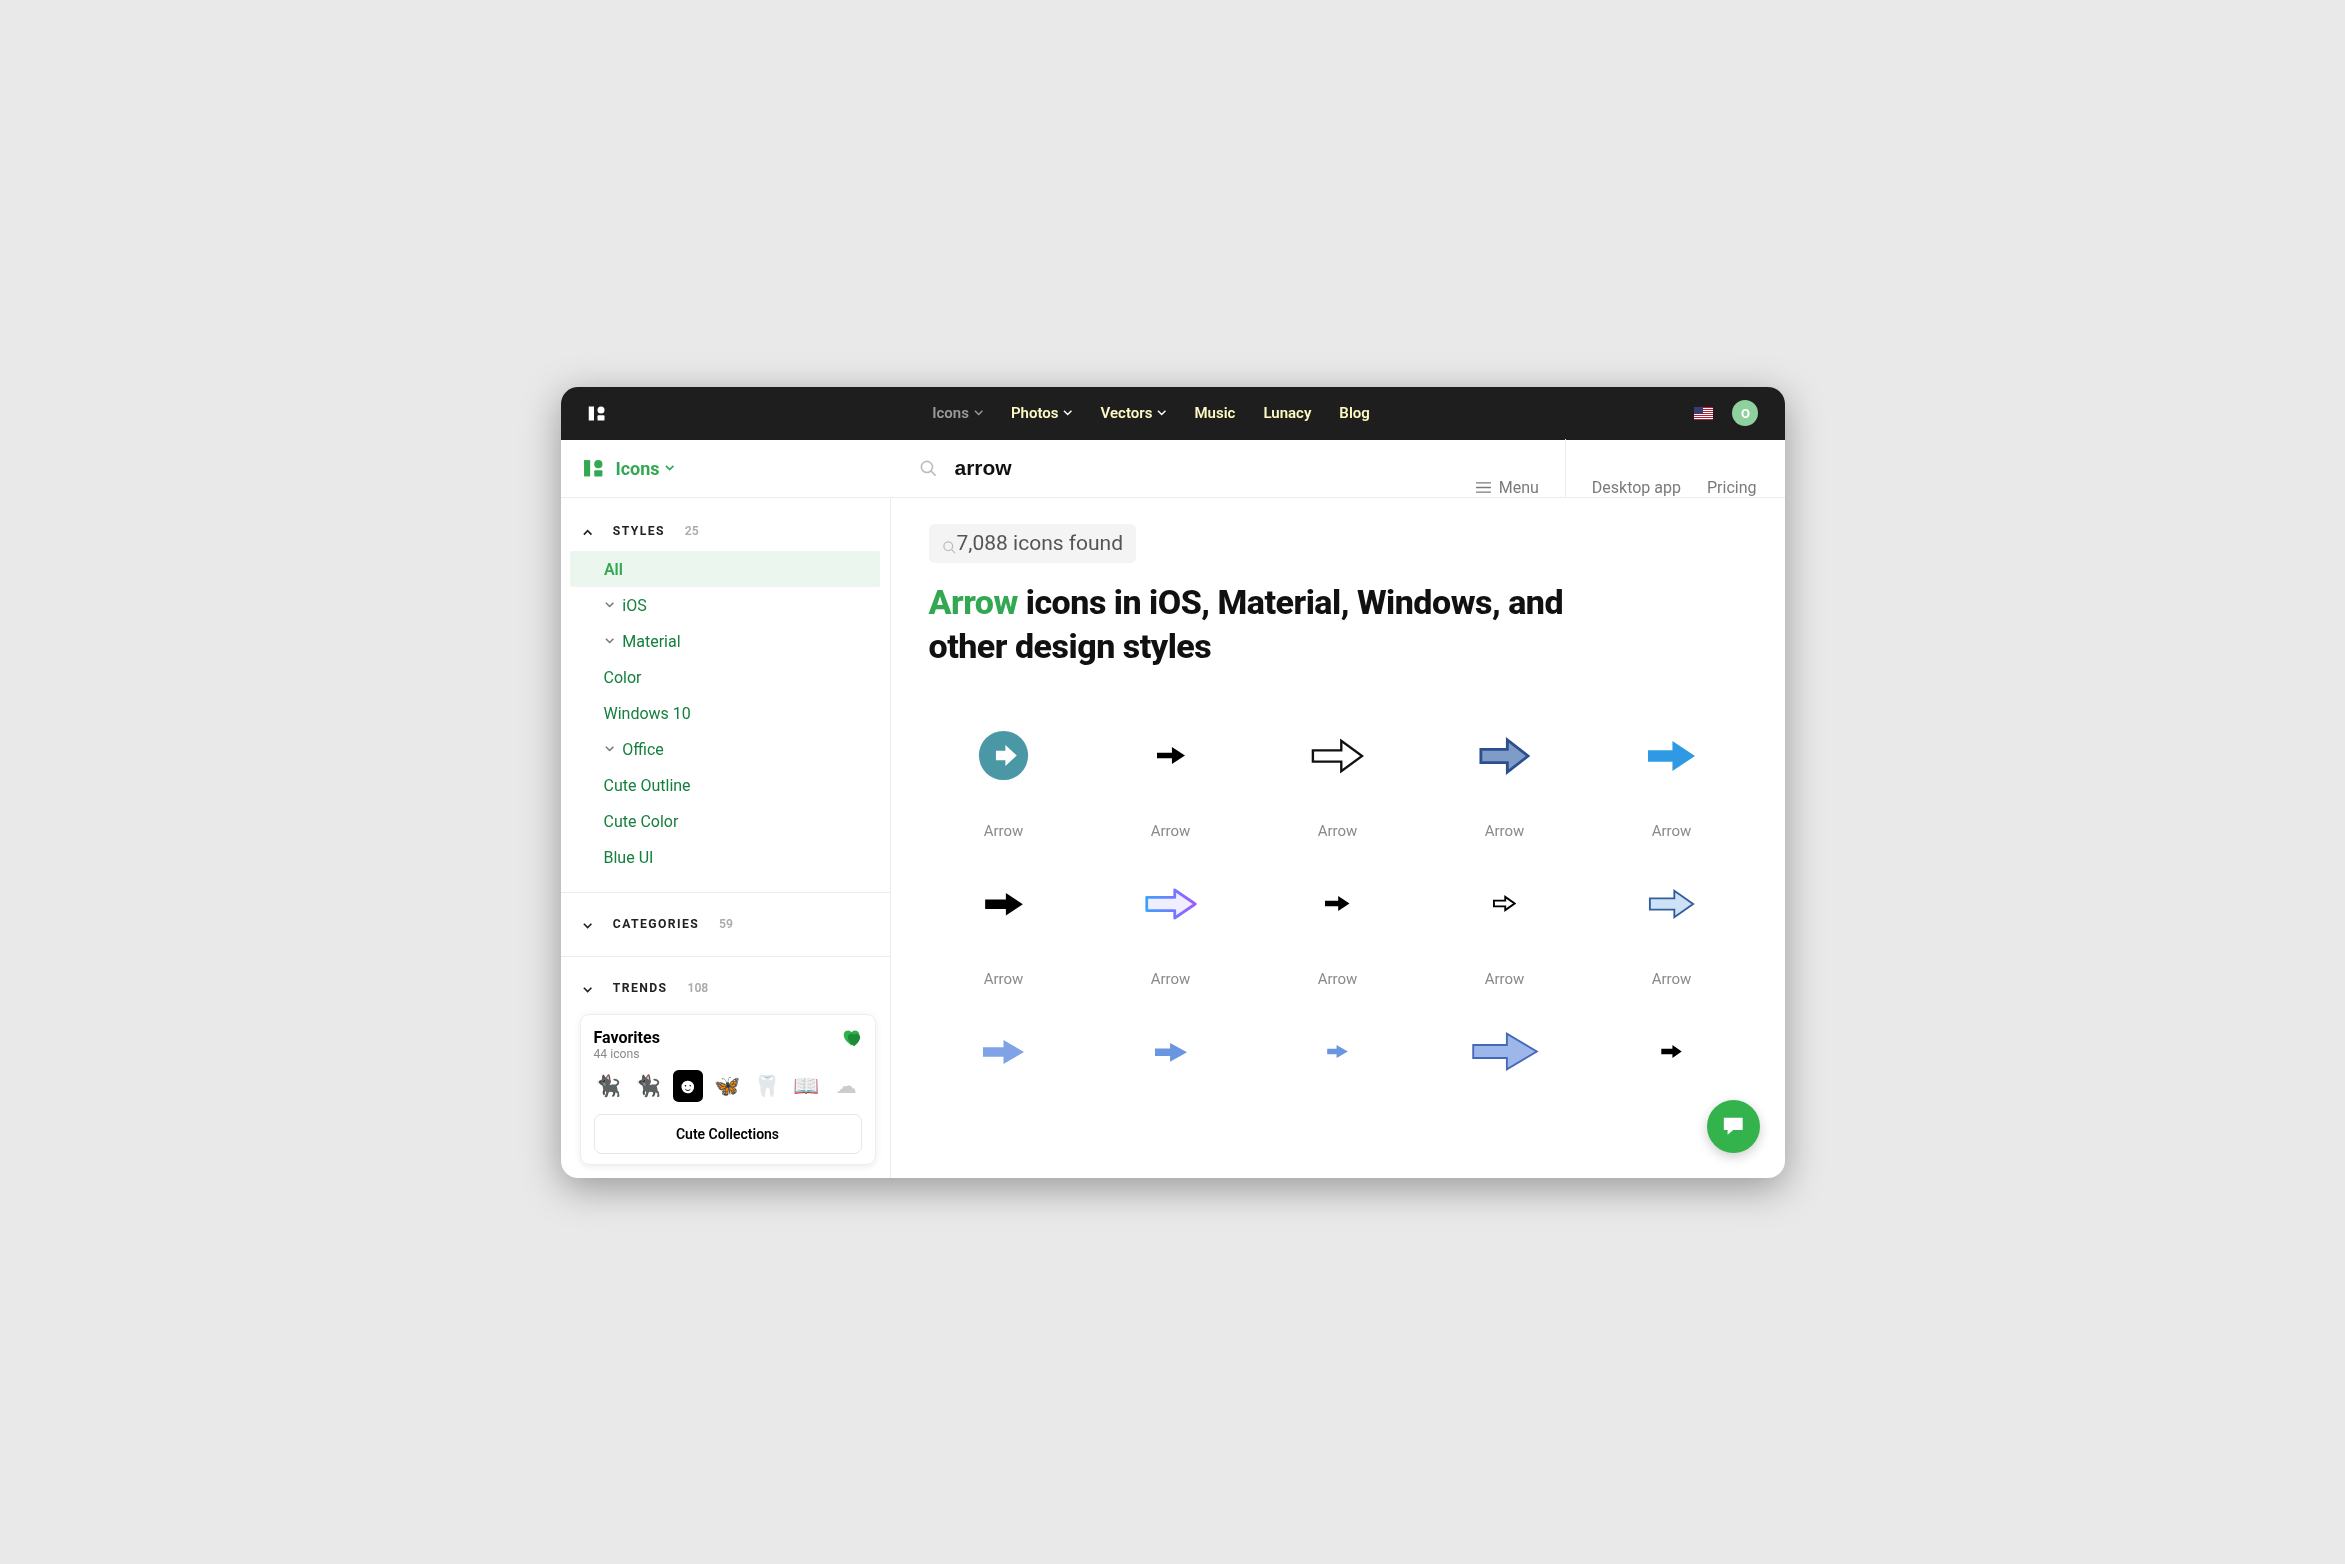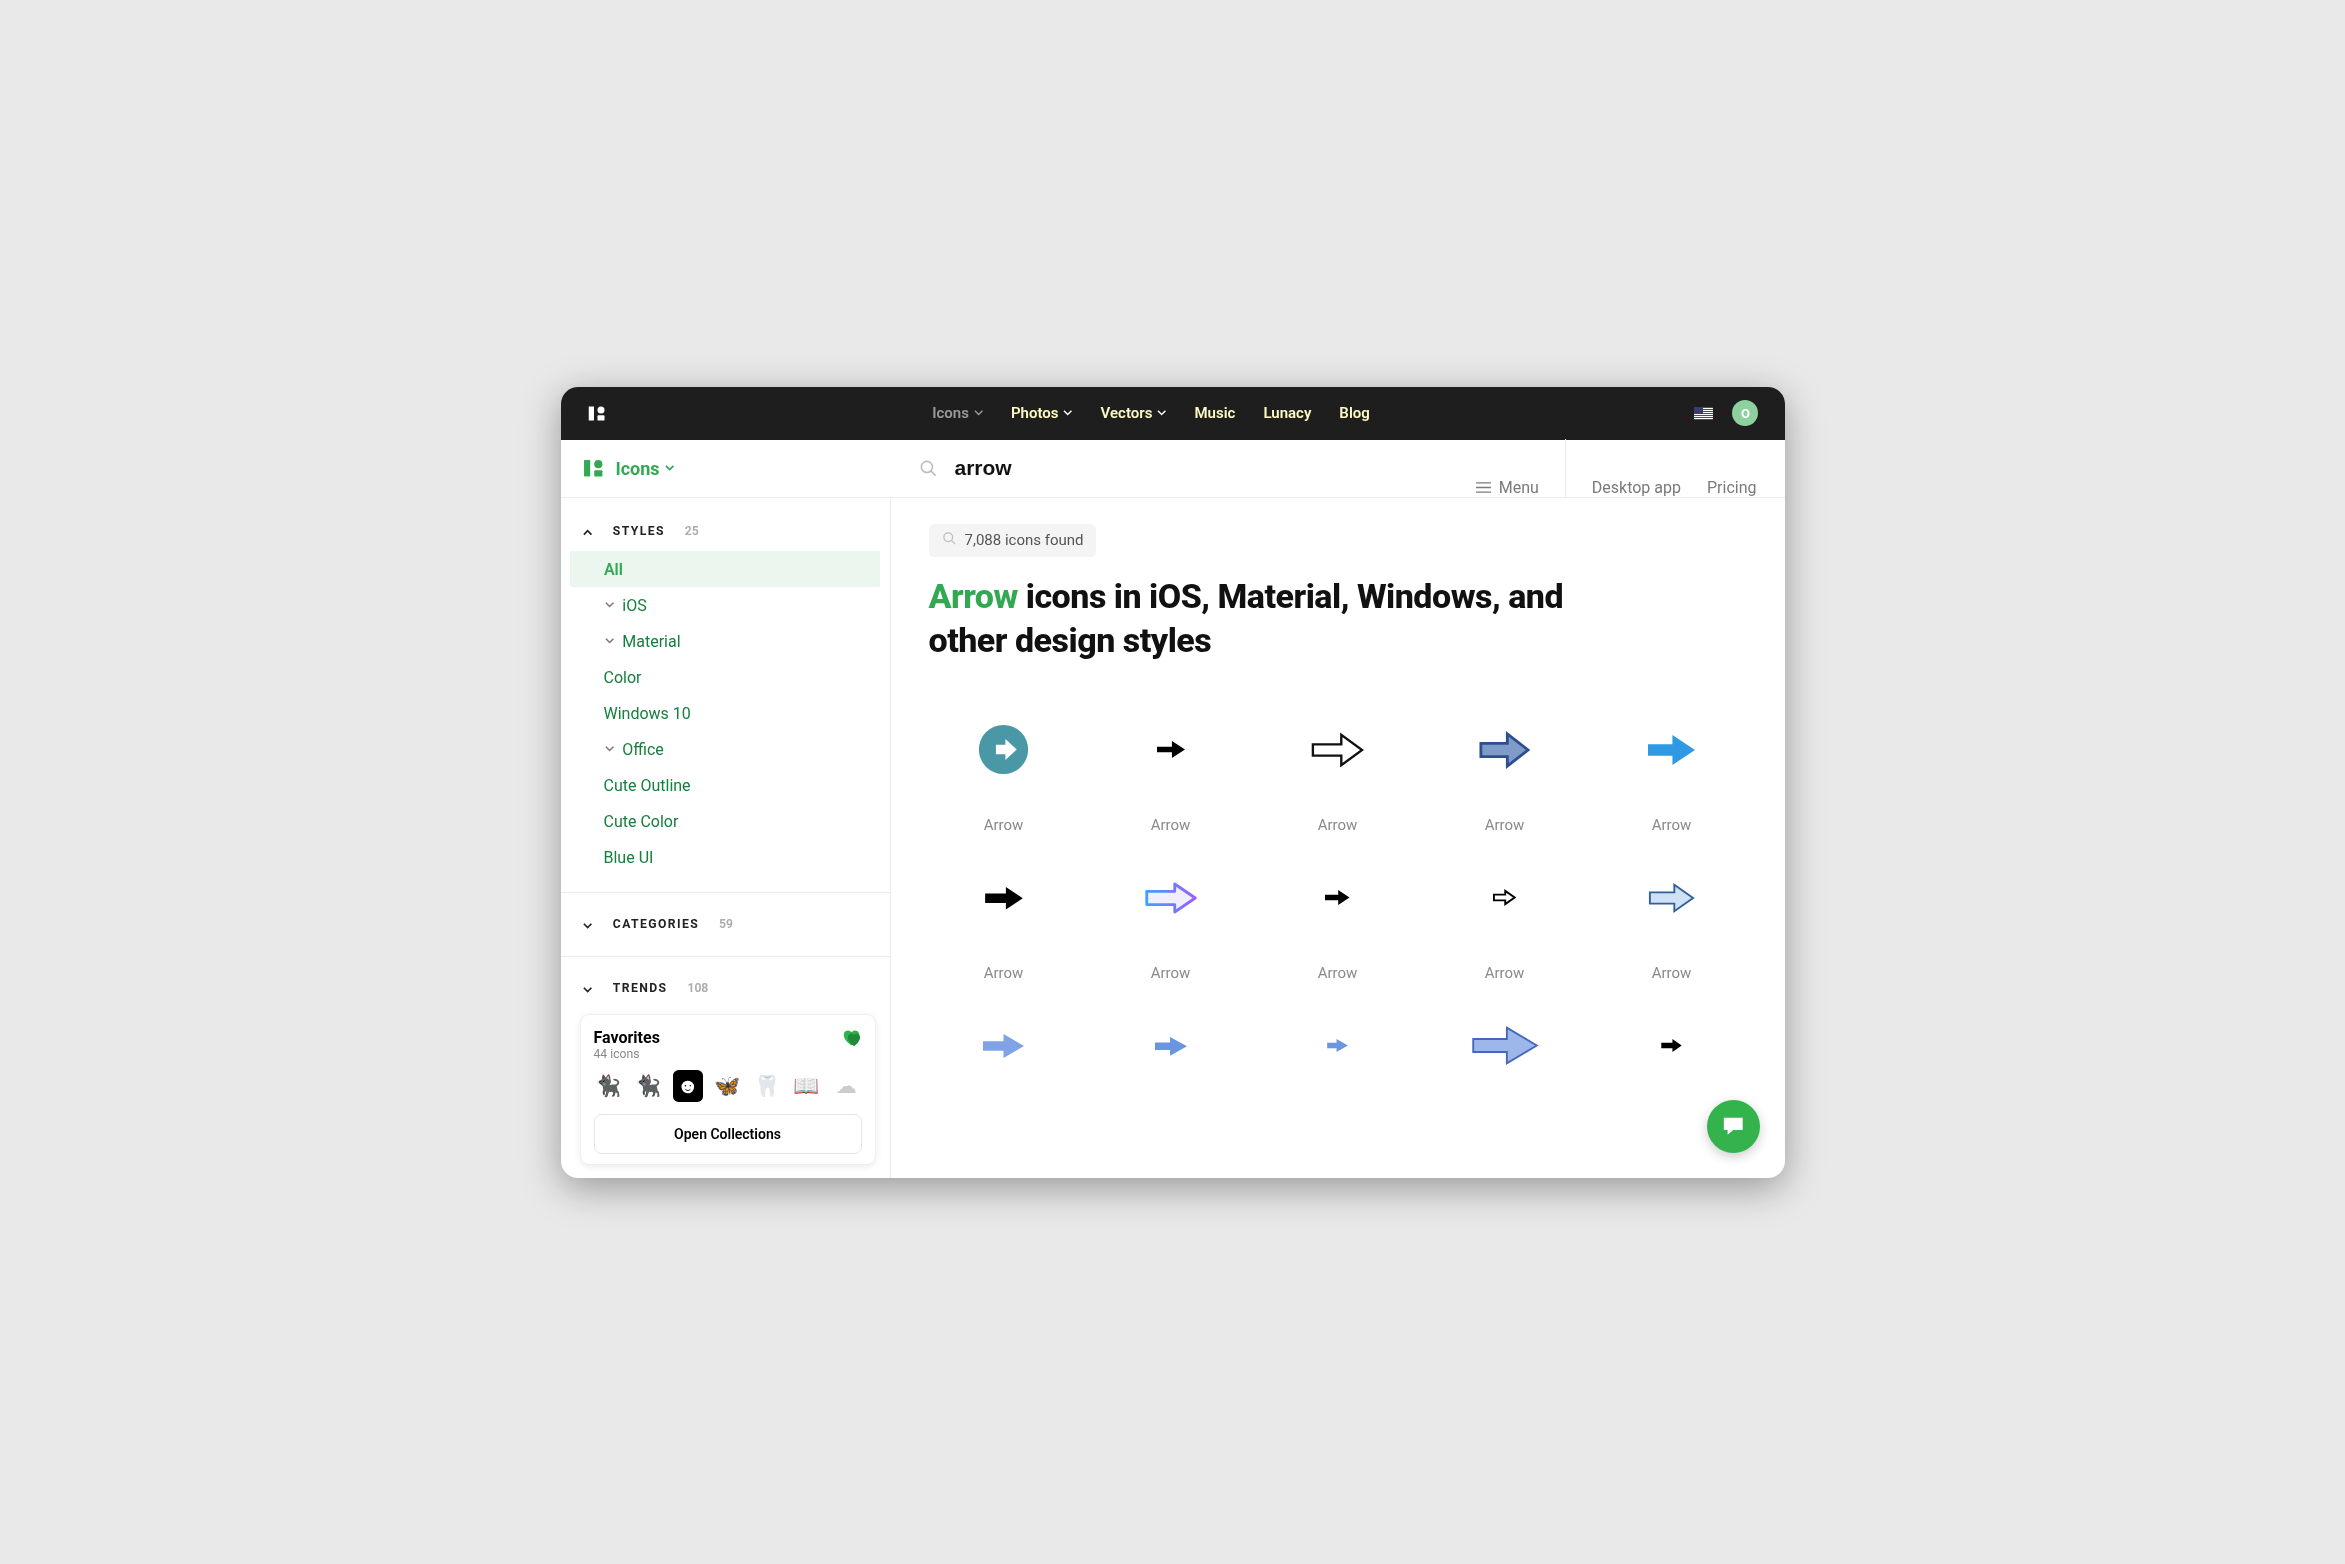--- a/index.html
+++ b/index.html
@@ -58,21 +58,21 @@
   .section-head .count { color:#aaa; font-weight:600; letter-spacing:0;}
   .chev { width:11.3px; height:11.3px; display:inline-flex; }
   .style-list { padding:3.8px 0 17px 0; border-bottom:0.9px solid #ececec;}
   .cat-section { border-bottom:0.9px solid #ececec; padding:15px 0;}
   .style-item { padding:8.5px 21px 8.5px 43px; font-size:16px; color:#15803d; cursor:pointer; display:flex; align-items:center; gap:7.5px;}
   .style-item.active { background:#eaf6ee; color:#33a852; font-weight:600; border-radius:2px; margin:0 9.4px; padding-left:34px;}
   .style-item.sub { padding-left:43px; }
   .style-item .chev { color:#777; }
 
   .content { flex:1; overflow-y:auto; padding:26px 38px 113px 38px; }
-  .count-pill { display:inline-flex; align-items:flex-start; gap:8px; background:#f4f4f5; color:#555; border-radius:5.6px; padding:7.5px 13px; font-size:15px; }
+  .count-pill { display:inline-flex; align-items:flex-end; gap:0; background:#f4f4f5; color:#555; border-radius:5.6px; padding:7.5px 13px; font-size:21px; }
   .title { font-size:34px; font-weight:800; color:#111; line-height:1.3; margin-top:17px; max-width:640px; letter-spacing:-0.5px;}
   .title .kw { color:#33a852; }
 
   .grid { display:grid; grid-template-columns:repeat(5, 1fr); gap:17px 17px; margin-top:41px;}
   .tile { display:flex; flex-direction:column; align-items:center; gap:19px; cursor:pointer;}
   .iconbox { width:132px; height:94px; display:flex; align-items:center; justify-content:center;}
   .tile-label { color:#8a8a8a; font-size:15px; }
 
   
   .favorites { position:absolute; left:19px; bottom:13px; width:296px; background:#fff; border-radius:9.4px; box-shadow:0 1.9px 7.5px rgba(0,0,0,.08); border:0.9px solid #eee; padding:13px 13px 9.4px 13px;}
@@ -259,21 +259,21 @@
         <div class="fav-icons">
           <div class="fi">🐈‍⬛</div>
           <div class="fi">🐈‍⬛</div>
           <div class="fi" style="background:#000;color:#fff;border-radius:5.6px;">☻</div>
           <div class="fi">🦋</div>
           <div class="fi">🦷</div>
           <div class="fi" style="color:#4aa3ff;">📖</div>
           <div class="fi" style="color:#ccc;">☁︎</div>
         </div>
         <div class="open-coll">
-          <span>Open Collections</span>
+          <span>Cute Collections</span>
         </div>
       </div>
     </div>
 
     <div class="content">
       <div class="count-pill">
         <svg width="15" height="15" viewBox="0 0 24 24">
           <circle cx="10" cy="10" r="7" stroke="#bdbdbd" stroke-width="2" fill="none"></circle>
           <line x1="15" y1="15" x2="21" y2="21" stroke="#bdbdbd" stroke-width="2"></line>
         </svg>

